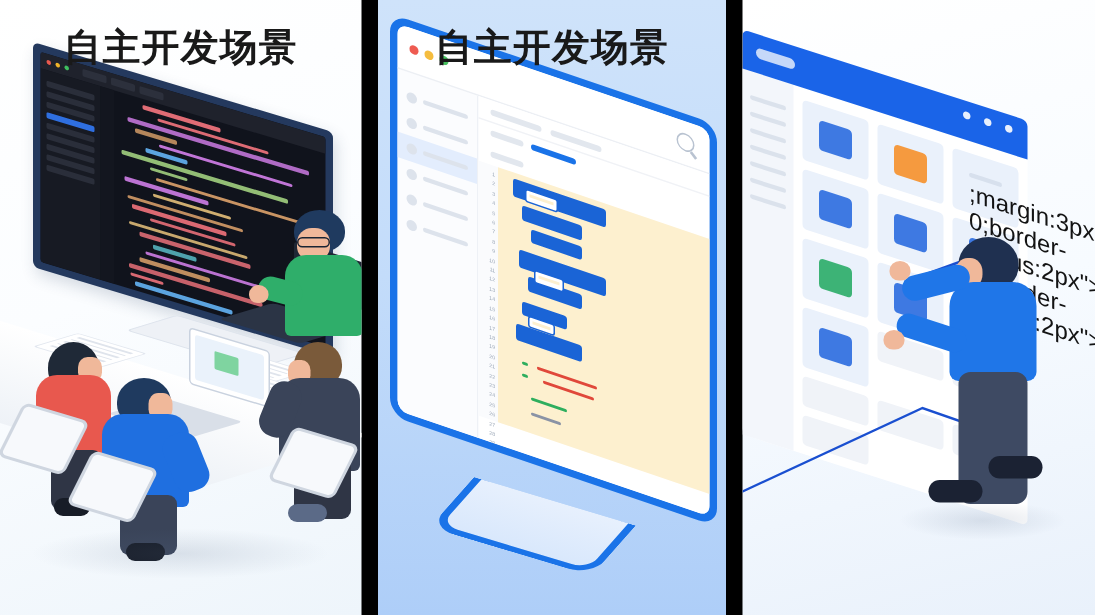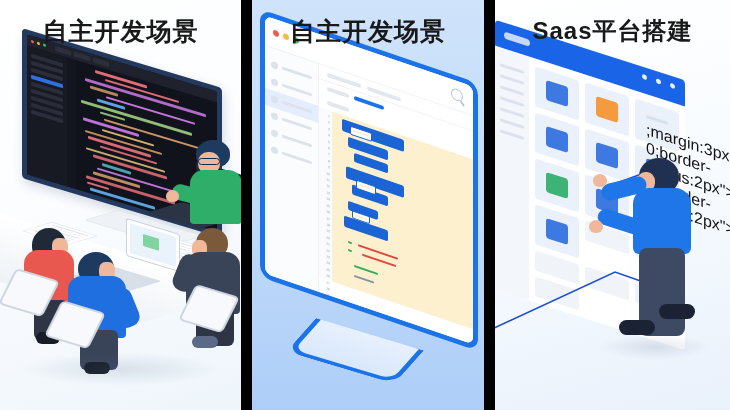--- a/index.html
+++ b/index.html
@@ -435,21 +435,20 @@
             </div>
           </div>
         </div>
       </div>
     </div>
   </div>
 
   <div class="divider"></div>
 
   <div class="panel panel-3">
-    <div class="title title-3">Saas平台搭建</div>
 
     <div style="position:absolute;inset:0;">
 
       <div class="p3-wall">
         <div class="p3-top">
           <span class="d" style="right:10px; top:7px;"></span>
           <span class="d" style="right:24px; top:7px;"></span>
           <span class="d" style="right:38px; top:7px;"></span>
           <span style="position:absolute;left:9px;top:9px;width:26px;height:7px;background:rgba(255,255,255,.75);border-radius:4px;"></span>
         </div>

